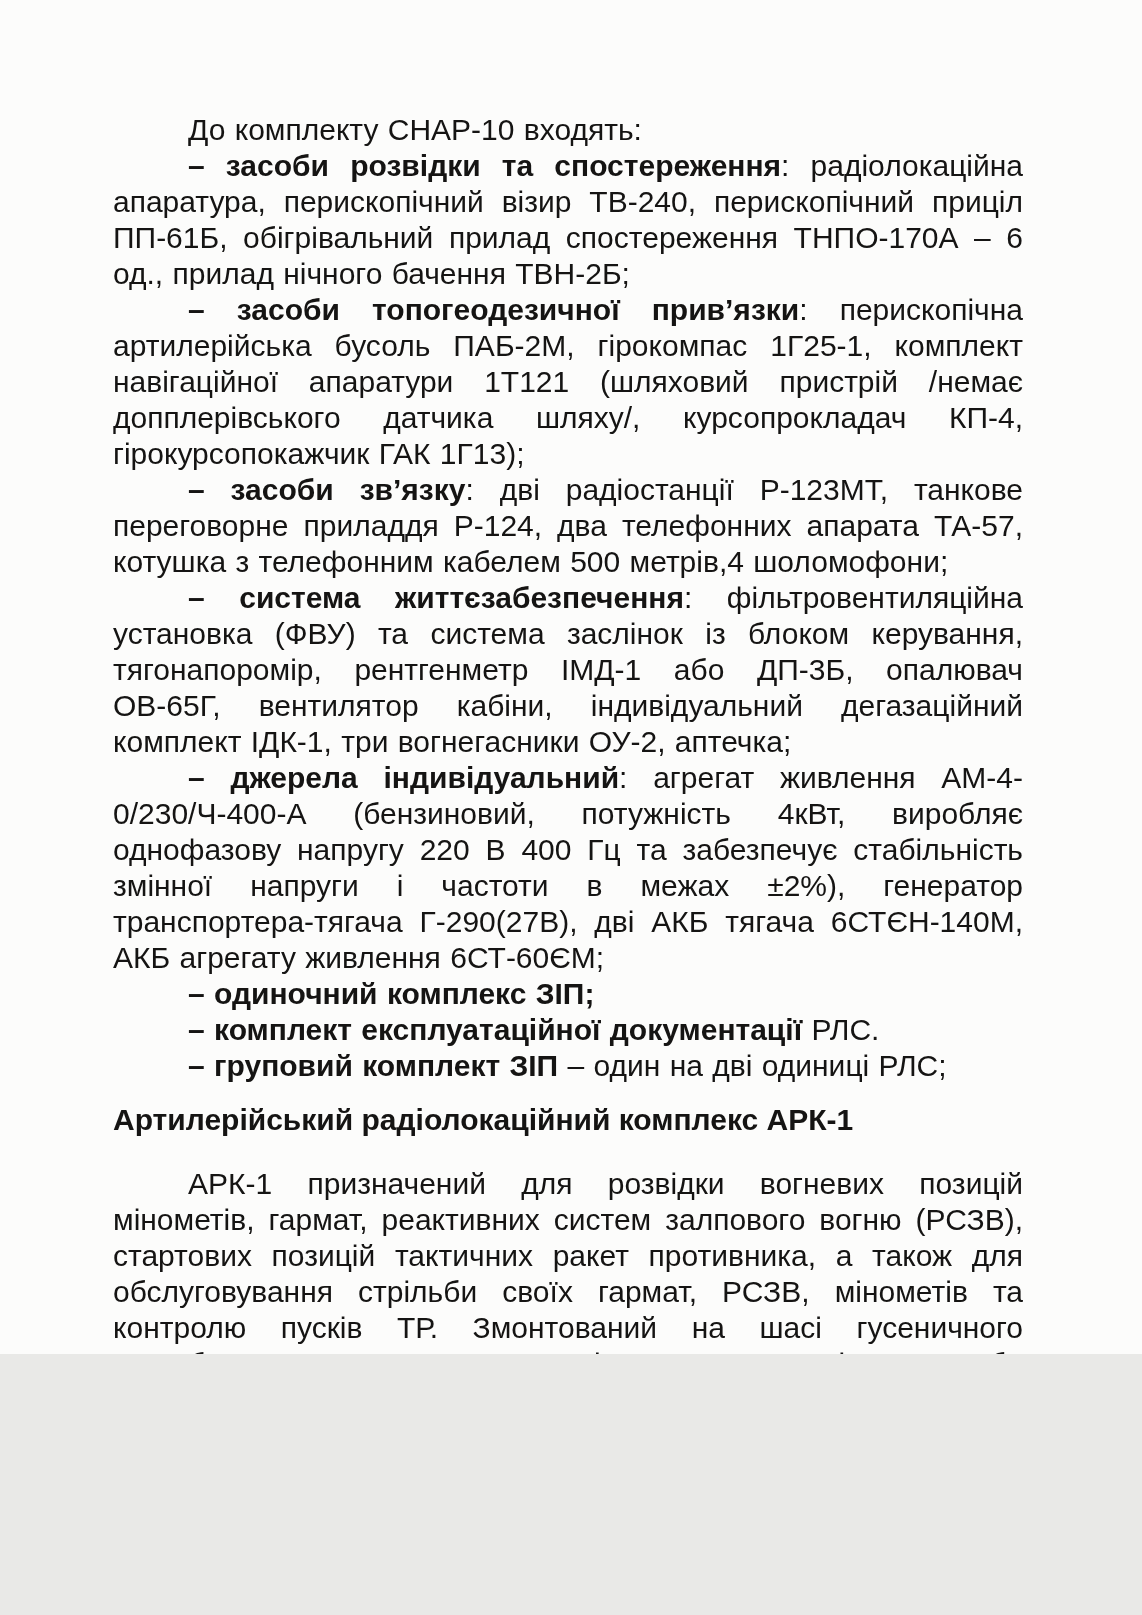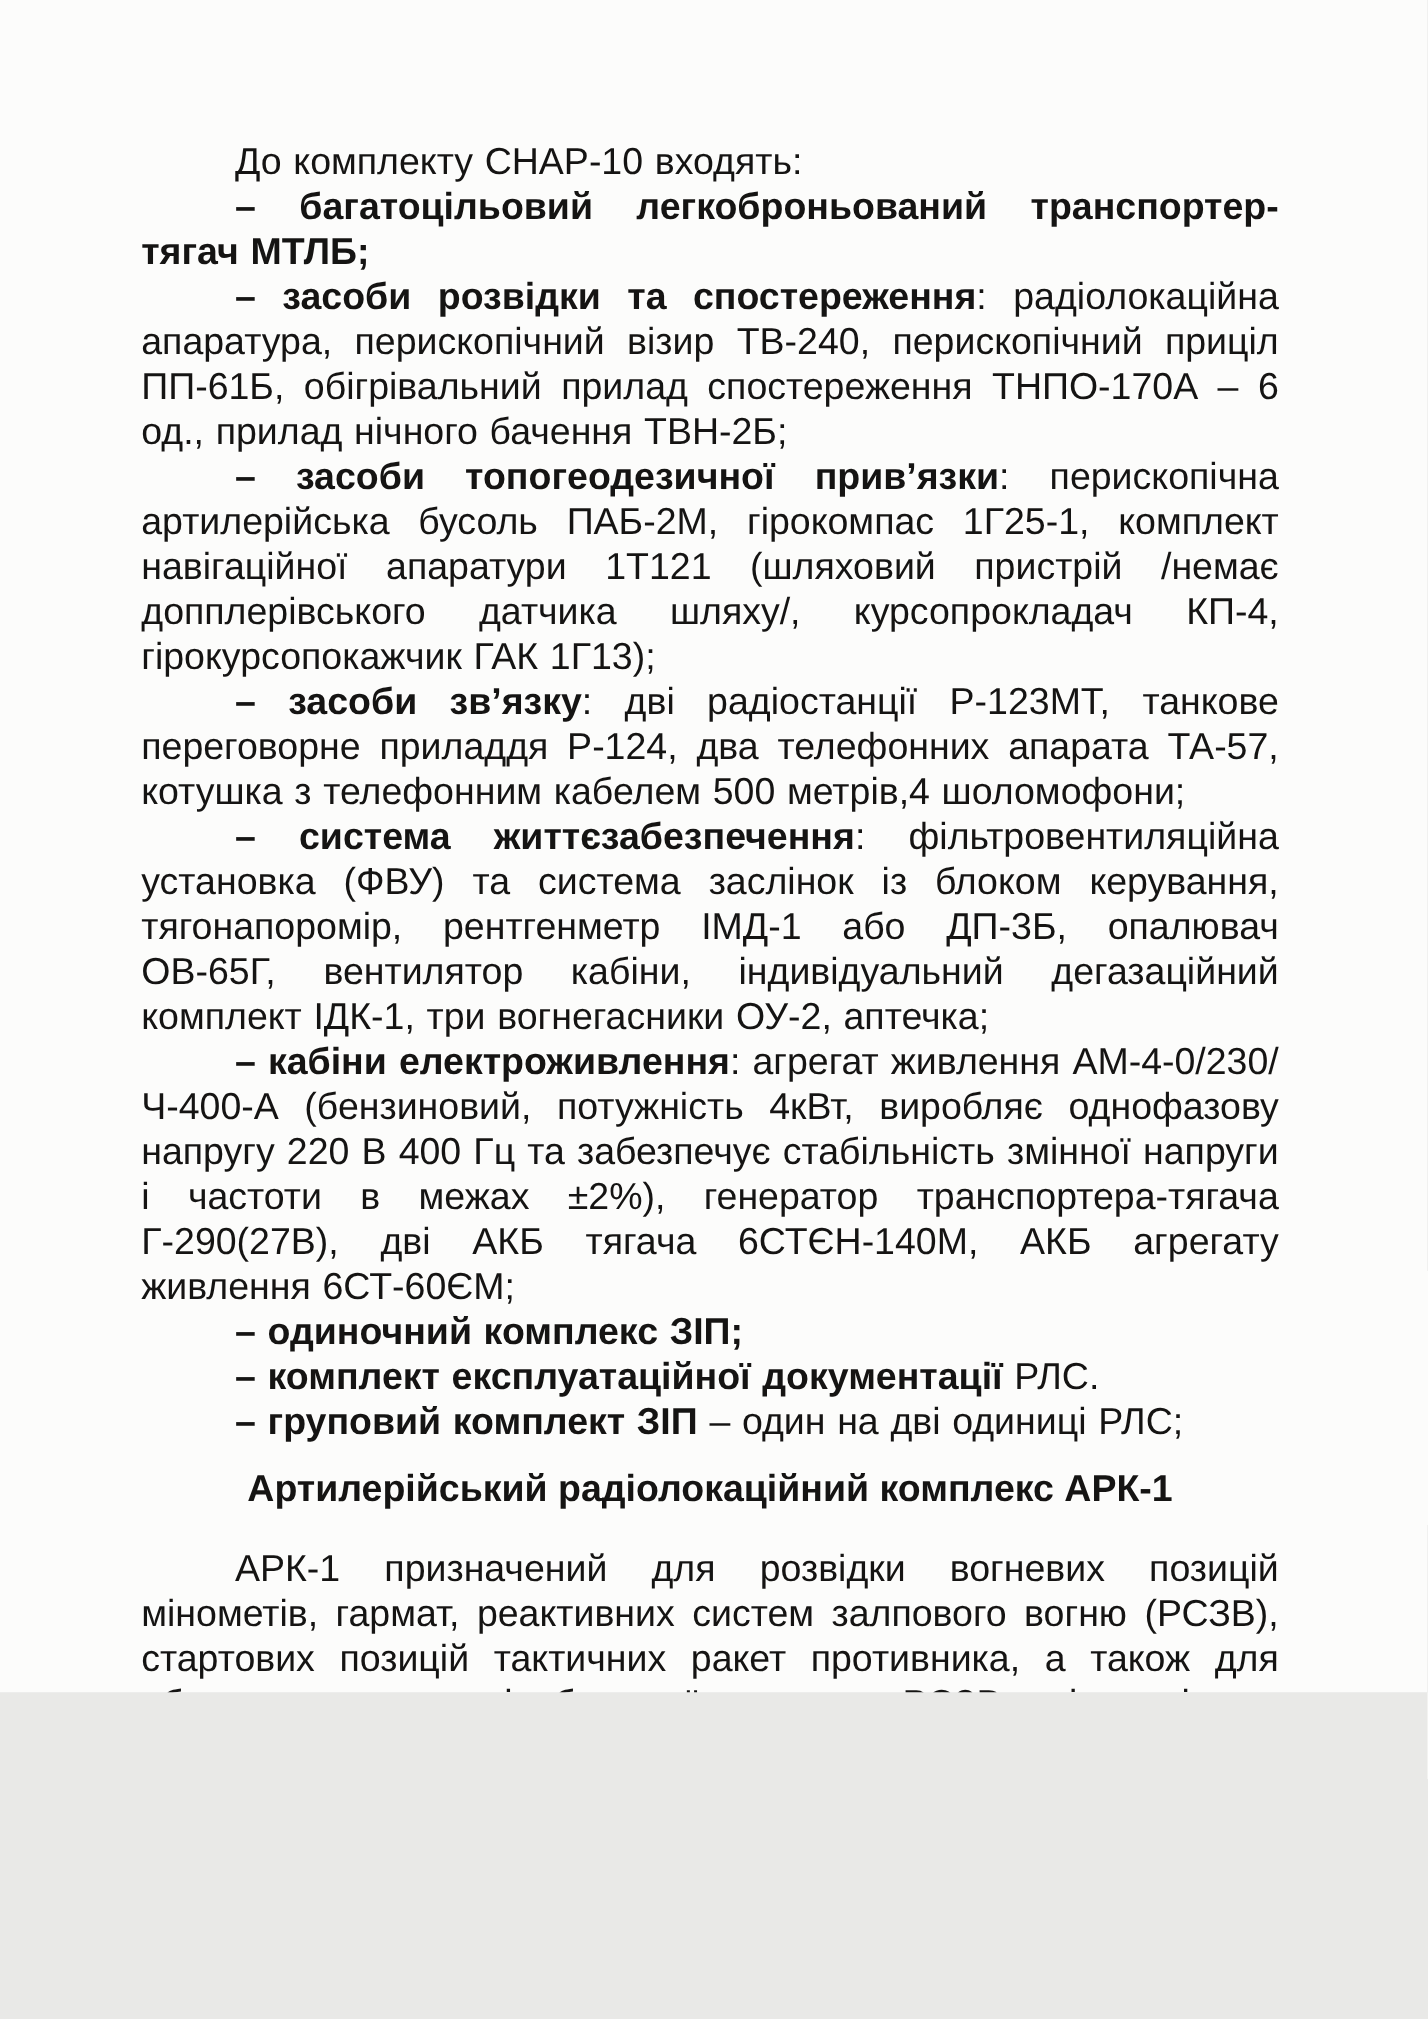--- a/index.html
+++ b/index.html
@@ -32,53 +32,52 @@
     text-indent: 75px;
     font-weight: 400;
     word-spacing: 1px;
   }
   .para b.lead { font-weight: 700; }
   .heading {
     margin: 18px 0 28px 0;
     font-size: 30px;
     line-height: 36px;
     font-weight: 700;
-    text-align: center;
+    text-align: left;
     text-indent: 0;
   }
   .page-number {
     position: absolute;
     top: 1506px;
     left: 113px;
     width: 910px;
     text-align: center;
     font-size: 30px;
     line-height: 36px;
   }
 </style>
 </head>
 <body>
 
 <div class="page">
   <main class="text-block">
 
     <p class="para"><b class="lead"></b><span>До комплекту СНАР-10 входять:</span></p>
 
-    <p class="para"><b class="lead">– багатоцільовий легкоброньований транспортер-тягач МТЛБ;</b><span></span></p>
 
     <p class="para"><b class="lead">– засоби розвідки та спостереження</b><span>: радіолокаційна апаратура, перископічний візир ТВ-240, перископічний приціл ПП-61Б, обігрівальний прилад спостереження ТНПО-170А – 6 од., прилад нічного бачення ТВН-2Б;</span></p>
 
     <p class="para"><b class="lead">– засоби топогеодезичної прив’язки</b><span>: перископічна артилерійська бусоль ПАБ-2М, гірокомпас 1Г25-1, комплект навігаційної апаратури 1Т121 (шляховий пристрій /немає допплерівського датчика шляху/, курсопрокладач КП-4, гірокурсопокажчик ГАК 1Г13);</span></p>
 
     <p class="para"><b class="lead">– засоби зв’язку</b><span>: дві радіостанції Р-123МТ, танкове переговорне приладдя Р-124, два телефонних апарата ТА-57, котушка з телефонним кабелем 500 метрів,4 шоломофони;</span></p>
 
     <p class="para"><b class="lead">– система життєзабезпечення</b><span>: фільтровентиляційна установка (ФВУ) та система заслінок із блоком керування, тягонапоромір, рентгенметр ІМД-1 або ДП-3Б, опалювач ОВ-65Г, вентилятор кабіни, індивідуальний дегазаційний комплект ІДК-1, три вогнегасники ОУ-2, аптечка;</span></p>
 
 
-    <p class="para"><b class="lead">– кабіни електроживлення</b><span>: агрегат живлення АМ-4-0/230/Ч-400-А (бензиновий, потужність 4кВт, виробляє однофазову напругу 220 В 400 Гц та забезпечує стабільність змінної напруги і частоти в межах ±2%), генератор транспортера-тягача Г-290(27В), дві АКБ тягача 6СТЄН-140М, АКБ агрегату живлення 6СТ-60ЄМ;</span></p>
+    <p class="para"><b class="lead">– джерела індивідуальний</b><span>: агрегат живлення АМ-4-0/230/Ч-400-А (бензиновий, потужність 4кВт, виробляє однофазову напругу 220 В 400 Гц та забезпечує стабільність змінної напруги і частоти в межах ±2%), генератор транспортера-тягача Г-290(27В), дві АКБ тягача 6СТЄН-140М, АКБ агрегату живлення 6СТ-60ЄМ;</span></p>
 
     <p class="para"><b class="lead">– одиночний комплекс ЗІП;</b><span></span></p>
 
     <p class="para"><b class="lead">– комплект експлуатаційної документації</b><span> РЛС.</span></p>
 
     <p class="para"><b class="lead">– груповий комплект ЗІП</b><span> – один на дві одиниці РЛС;</span></p>
 
     <h2 class="heading">Артилерійський радіолокаційний комплекс АРК-1</h2>
 
     <p class="para"><b class="lead"></b><span>АРК-1 призначений для розвідки вогневих позицій мінометів, гармат, реактивних систем залпового вогню (РСЗВ), стартових позицій тактичних ракет противника, а також для обслуговування стрільби своїх гармат, РСЗВ, мінометів та контролю пусків ТР. Змонтований на шасі гусеничного легкоброньованого тягача МТЛБ і в своєму складі має засоби топогеодезичної прив’язки, спостереження, зв’язку, життєзабезпечення. До складу АРК-1М входить АППК 1А30.</span></p>

